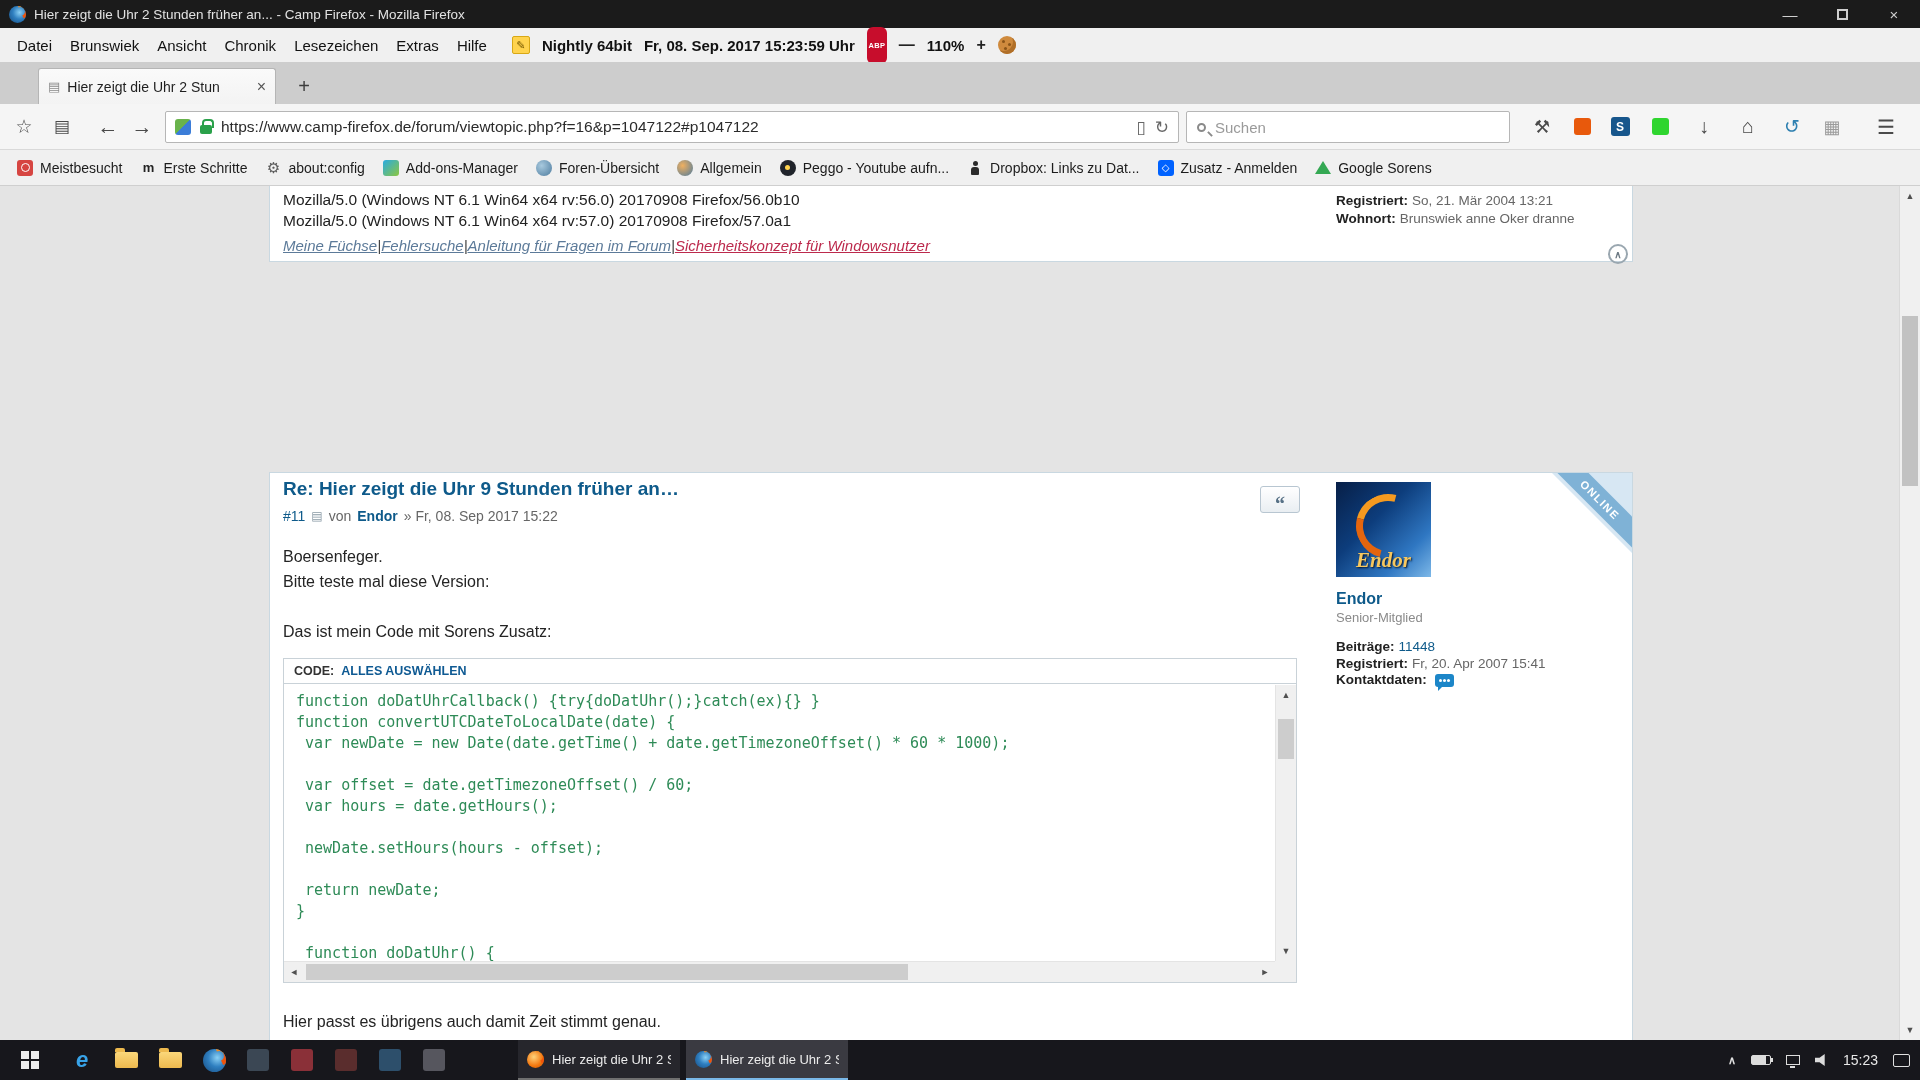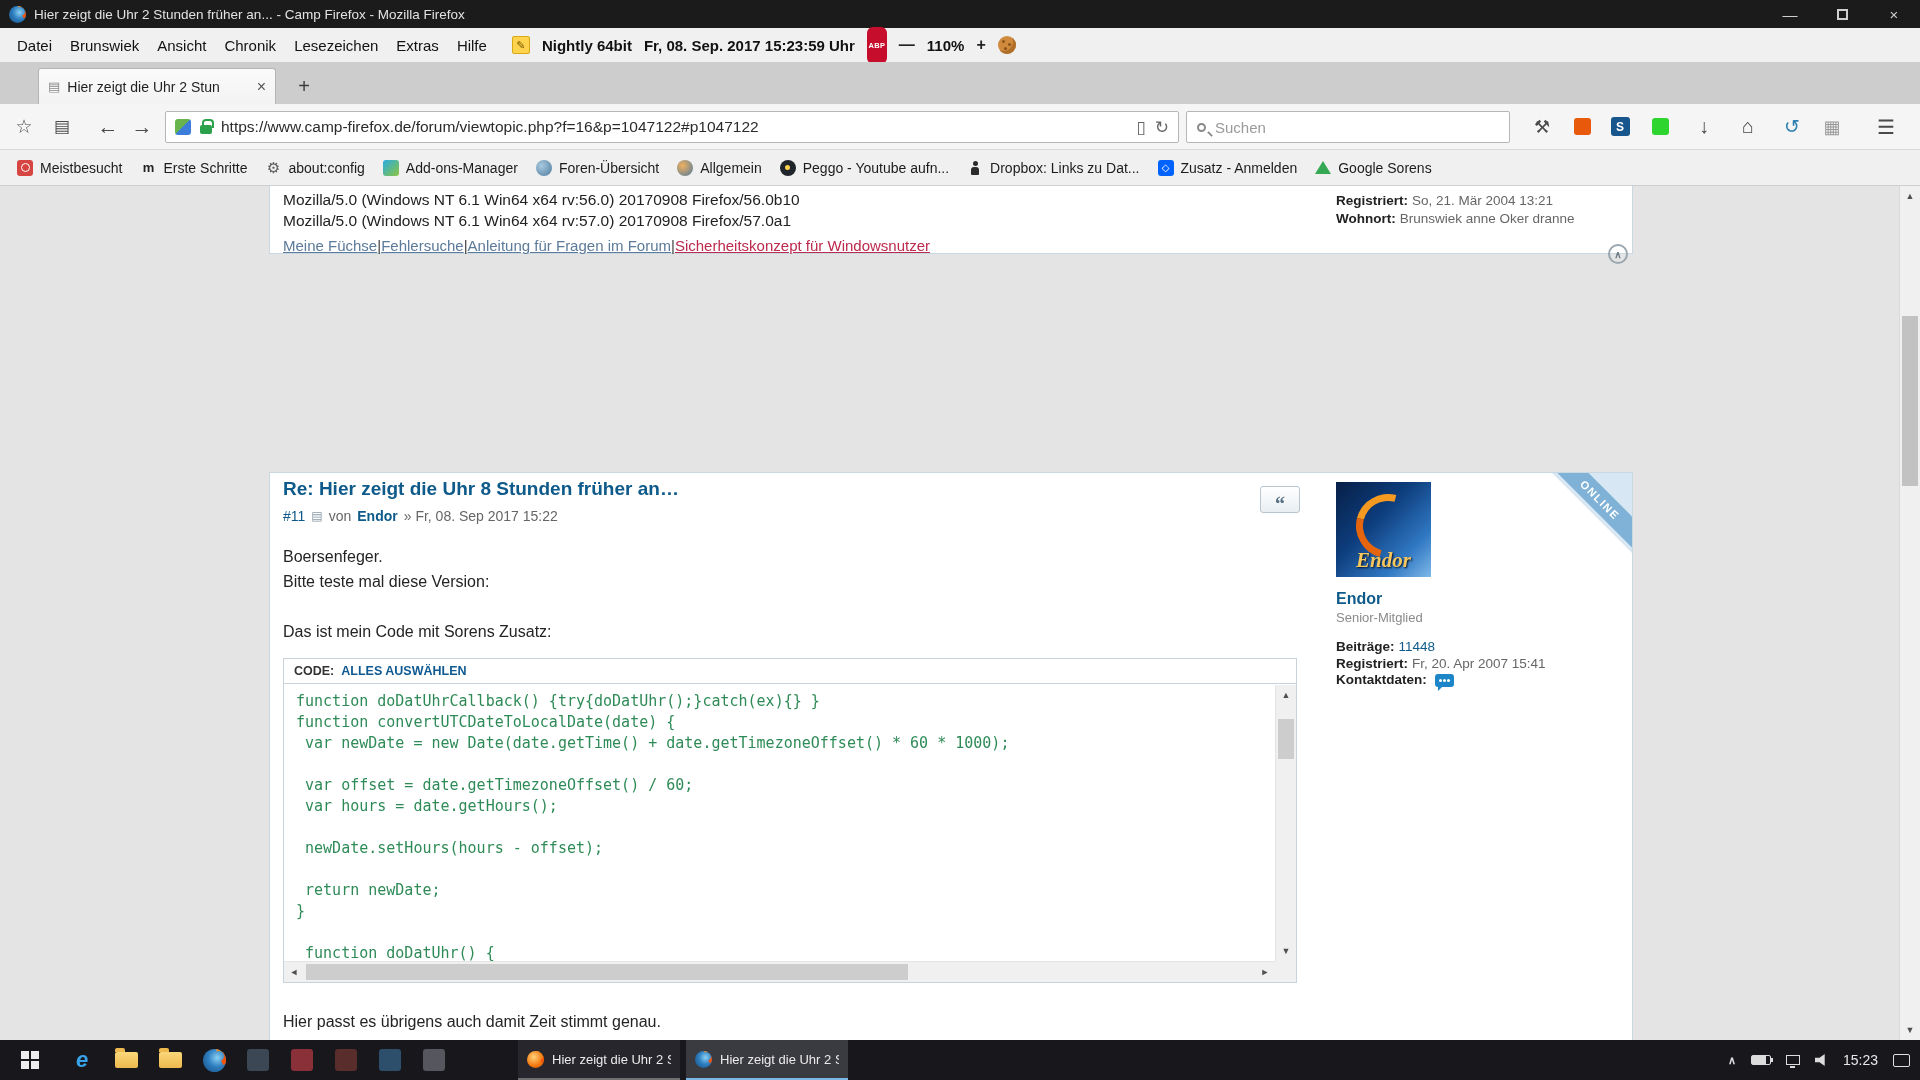--- a/index.html
+++ b/index.html
@@ -73,23 +73,23 @@
   .bi-drive { width:0; height:0; border-left:8px solid transparent; border-right:8px solid transparent; border-bottom:13px solid #34a853; border-radius:0; background:none; }
 
   
   .content { position:absolute; top:186px; left:0; right:0; bottom:40px; background:#e4e4e4; overflow:hidden; }
 
   .page-scroll { position:absolute; top:0; right:0; bottom:0; width:21px; background:#f0f0f0; border-left:1px solid #d9d9d9; }
   .sb-btn { position:absolute; left:0; width:20px; height:20px; display:flex; align-items:center; justify-content:center; font-size:9px; color:#505050; }
   .page-thumb { position:absolute; left:2px; right:2px; top:130px; height:170px; background:#c2c2c2; }
 
   .panel { position:absolute; left:269px; width:1364px; background:#fff; border:1px solid #c9d8e1; }
-  .prevpost { top:0; height:68px; border-top:none; padding:3px 30px 0 13px; }
+  .prevpost { top:0; height:76px; border-top:none; padding:3px 30px 0 13px; }
   .ua-lines { font-size:15.5px; color:#222; line-height:21px; white-space:pre-line; }
-  .sig-links { margin-top:6px; font-size:15px; color:#444; }
+  .sig-links { margin-top:6px; font-size:15px; color:#444;font-style:italic; }
   .sl { color:#5c7a99; text-decoration:underline; }
   .sl.red { color:#bc2a4d; }
   .pp-profile { position:absolute; left:1066px; top:6px; width:290px; font-size:13.5px; line-height:17.5px; color:#666; }
   .p-label { font-weight:bold; color:#222; margin-right:4px; }
 
   .toplink { position:absolute; width:20px; height:20px; border:2px solid #9aa7b0; border-radius:50%; display:flex; align-items:center; justify-content:center; color:#6d7a84; font-size:10px; font-weight:bold; }
 
   .mainpost { top:286px; height:762px; }
   .post-title { position:absolute; left:13px; top:5px; font-size:19px; font-weight:bold; color:#0e5a8a; }
   .post-meta { position:absolute; left:13px; top:35px; font-size:14px; color:#666; display:flex; align-items:center; gap:6px; }
@@ -302,21 +302,21 @@
           <span>∧</span>
         </div>
     </div>
 
     <div class="panel mainpost">
       <div class="online-wrap">
         <span class="online-tri"></span>
         <span class="online-band">ONLINE</span>
       </div>
 
-      <div class="post-title">Re: Hier zeigt die Uhr 8 Stunden früher an…</div>
+      <div class="post-title">Re: Hier zeigt die Uhr 9 Stunden früher an…</div>
       <div class="post-meta">
         <span class="post-num">#11</span>
         <span class="doc-ic">▤</span>
         <span>von</span>
         <span class="author-link">Endor</span>
         <span>» Fr, 08. Sep 2017 15:22</span>
       </div>
       <div class="quote-btn">
           <span>“</span>
         </div>

